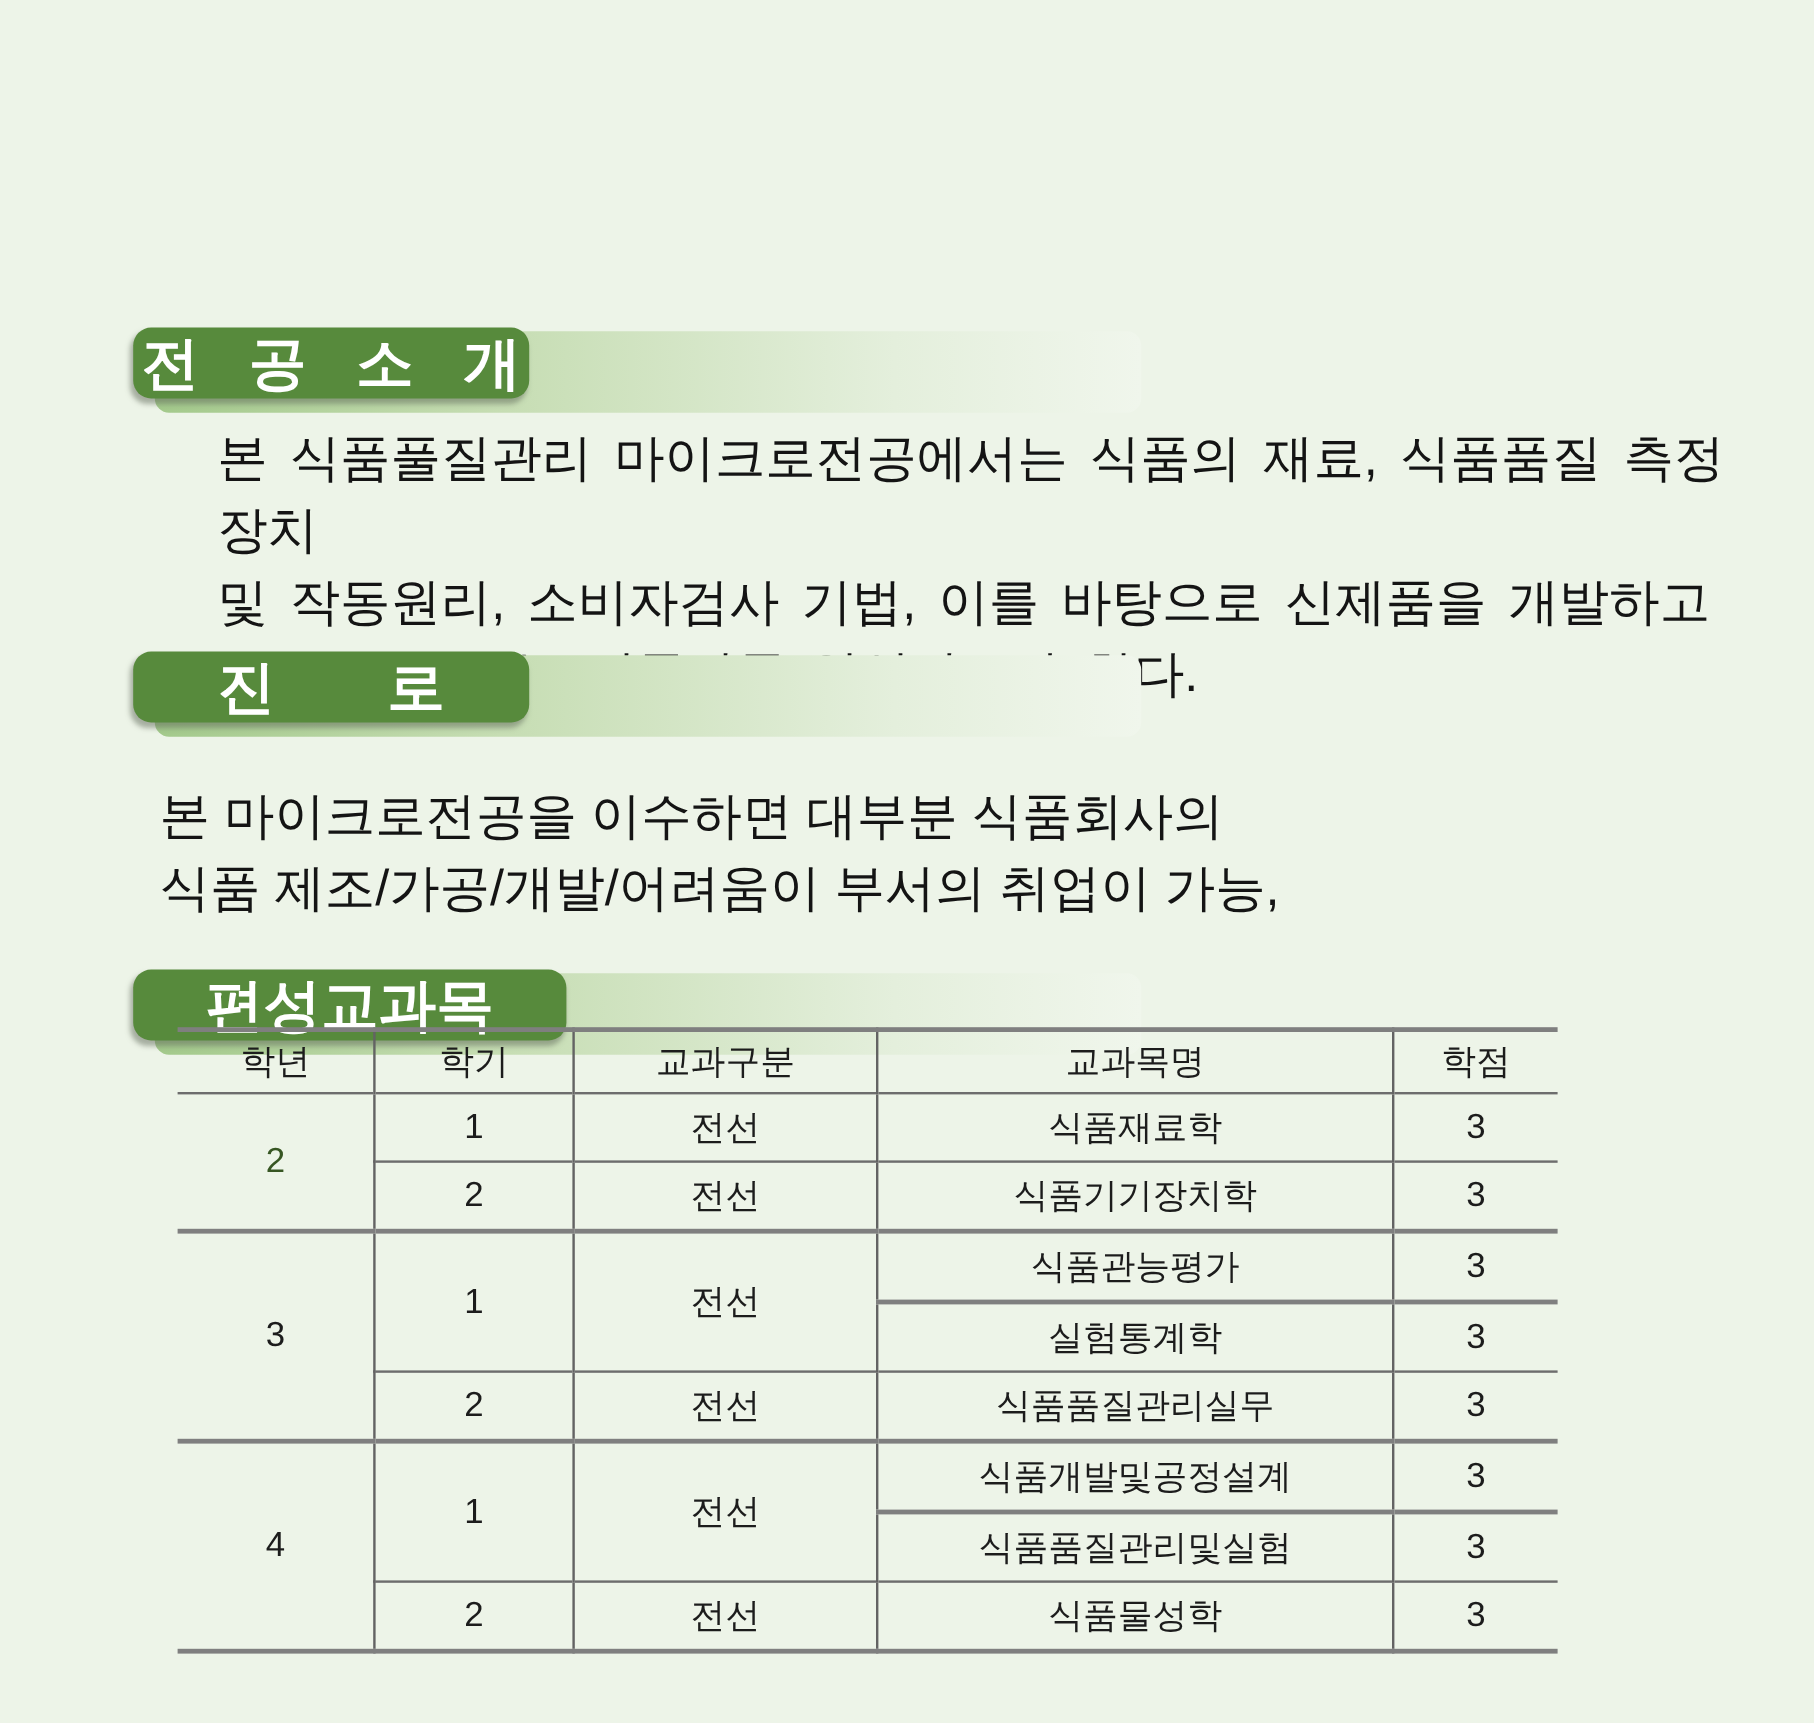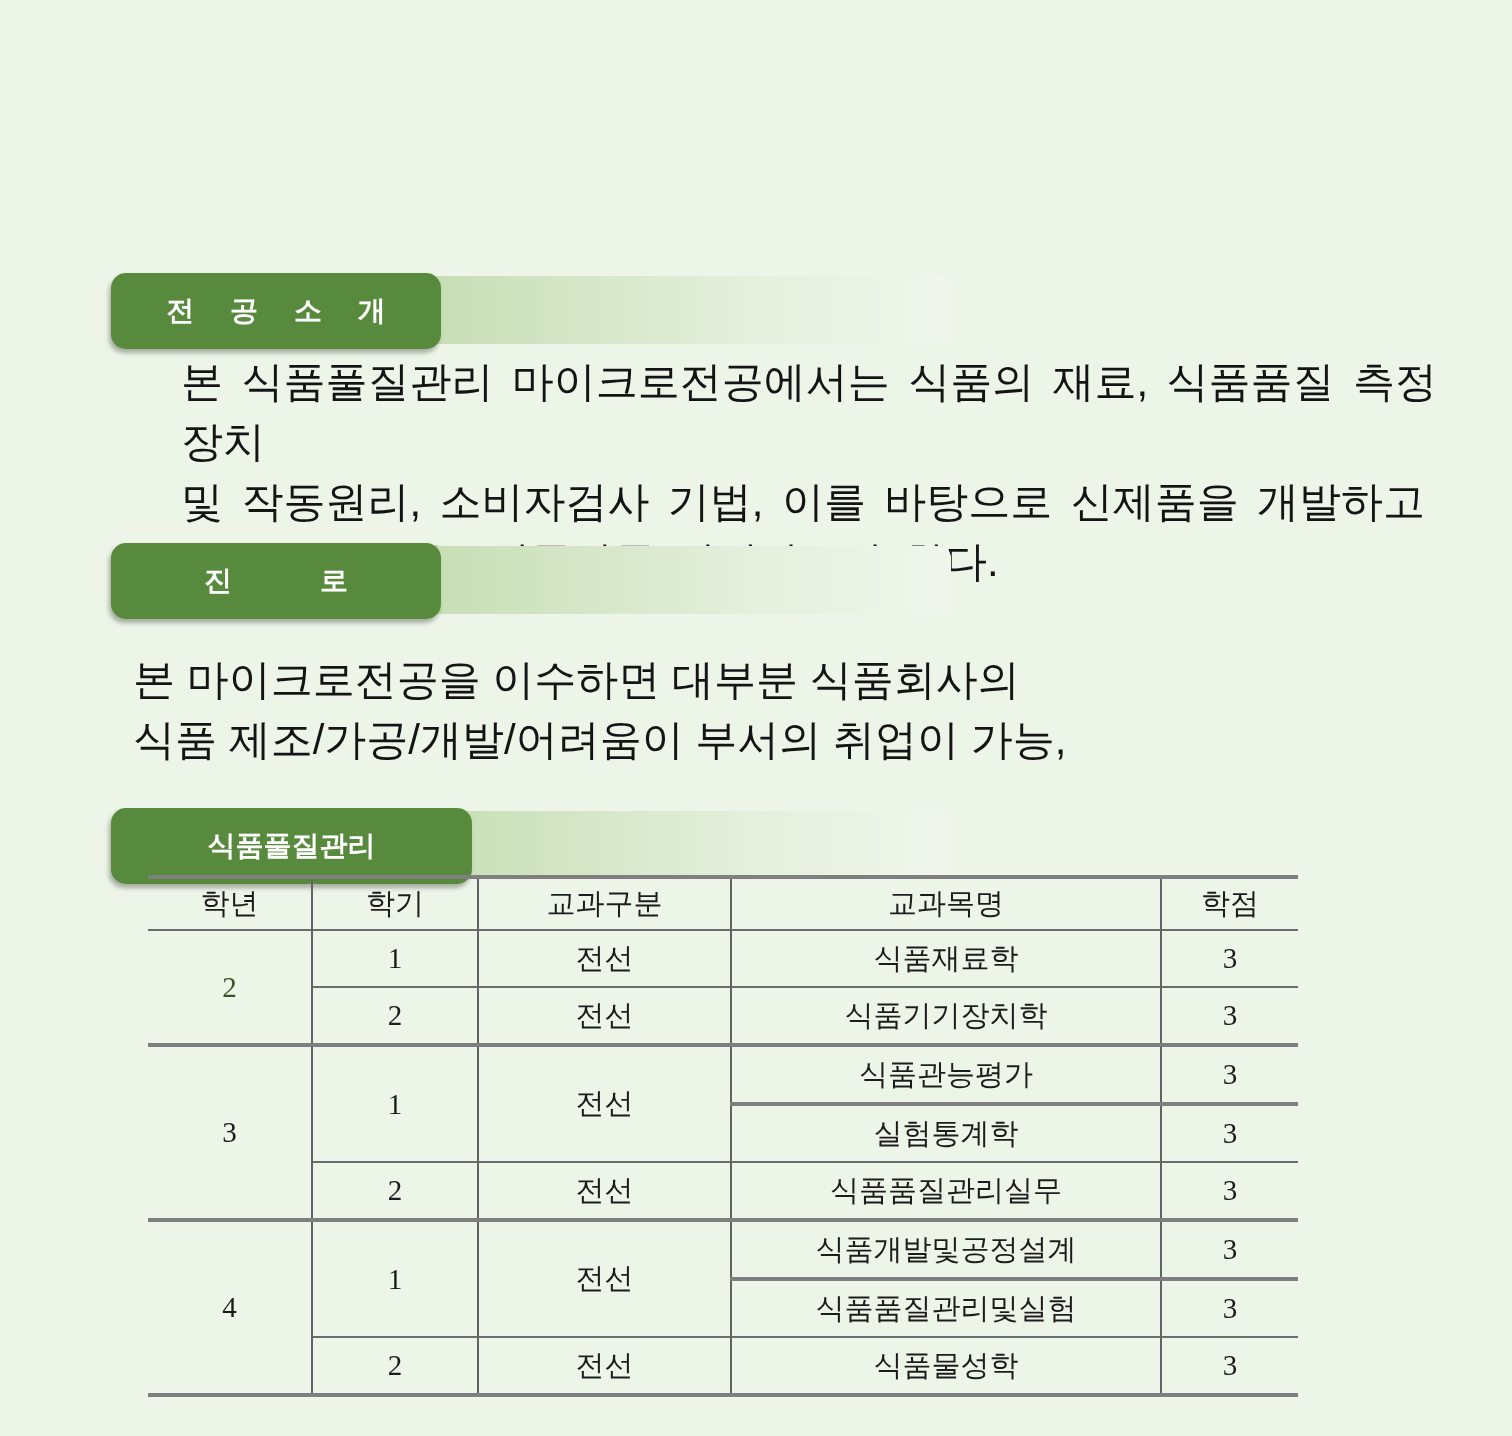--- a/index.html
+++ b/index.html
@@ -25,42 +25,42 @@
   }
 
   
   .sect-hdr{position:absolute;left:111px;height:72px;}
   .sect-hdr .bar{
     position:absolute;left:18px;top:3px;height:68px;width:822px;
     border-radius:12px;
     background:linear-gradient(90deg,#a3c98b 0%,#c6ddb3 35%,#e4efdc 75%,#f0f6ec 100%);
   }
   .sect-hdr .box{
-    position:absolute;left:0;top:0;height:76px;
+    position:absolute;left:0;top:0;height:59px;
     background:#578a3c;
     border-radius:15px;
     box-shadow:-2px 4px 4px rgba(95,105,90,0.5);
     display:flex;align-items:center;justify-content:center;
-    color:#ffffff;font-weight:bold;font-size:28px;
+    color:#ffffff;font-weight:bold;font-size:48px;
     white-space:pre;
   }
   .box-w330{width:330px;}
   .box-w361{width:361px;}
   .ls-wide{letter-spacing:14px;text-indent:14px;}
   .ls-xwide{letter-spacing:40px;text-indent:40px;}
 
   
   .para{
     position:absolute;left:133px;width:1310px;
     font-size:42px;line-height:60px;color:#141414;
   }
   .para.intro{word-spacing:0.16em;}
 
   
-  .tbl-wrap{position:absolute;left:148px;top:875px;font-family:Liberation Serif, serif;}
+  .tbl-wrap{position:absolute;left:148px;top:856px;}
   table.curr{
     border-collapse:collapse;table-layout:fixed;
     width:1150px;
     border-top:4px solid #7f7f7f;
     border-bottom:4px solid #7f7f7f;
     font-size:29px;color:#1c1c1c;
   }
   table.curr td{
     text-align:center;vertical-align:middle;
     padding:0;height:55px;
@@ -94,21 +94,21 @@
     <div class="bar"></div>
     <div class="box box-w330 ls-xwide">진 로</div>
   </div>
   <div class="para" style="top:650px;">
     <div>본 마이크로전공을 이수하면 대부분 식품회사의</div>
     <div>식품 제조/가공/개발/어려움이 부서의 취업이 가능,</div>
   </div>
 
   <div class="sect-hdr" style="top:808px;">
     <div class="bar"></div>
-    <div class="box box-w361">식품풀질관리</div>
+    <div class="box box-w361">편성교과목</div>
   </div>
 
   <div class="tbl-wrap">
     <table class="curr">
       <colgroup>
         <col class="c1">
           <col class="c2">
           <col class="c3">
           <col class="c4">
           <col class="c5">

